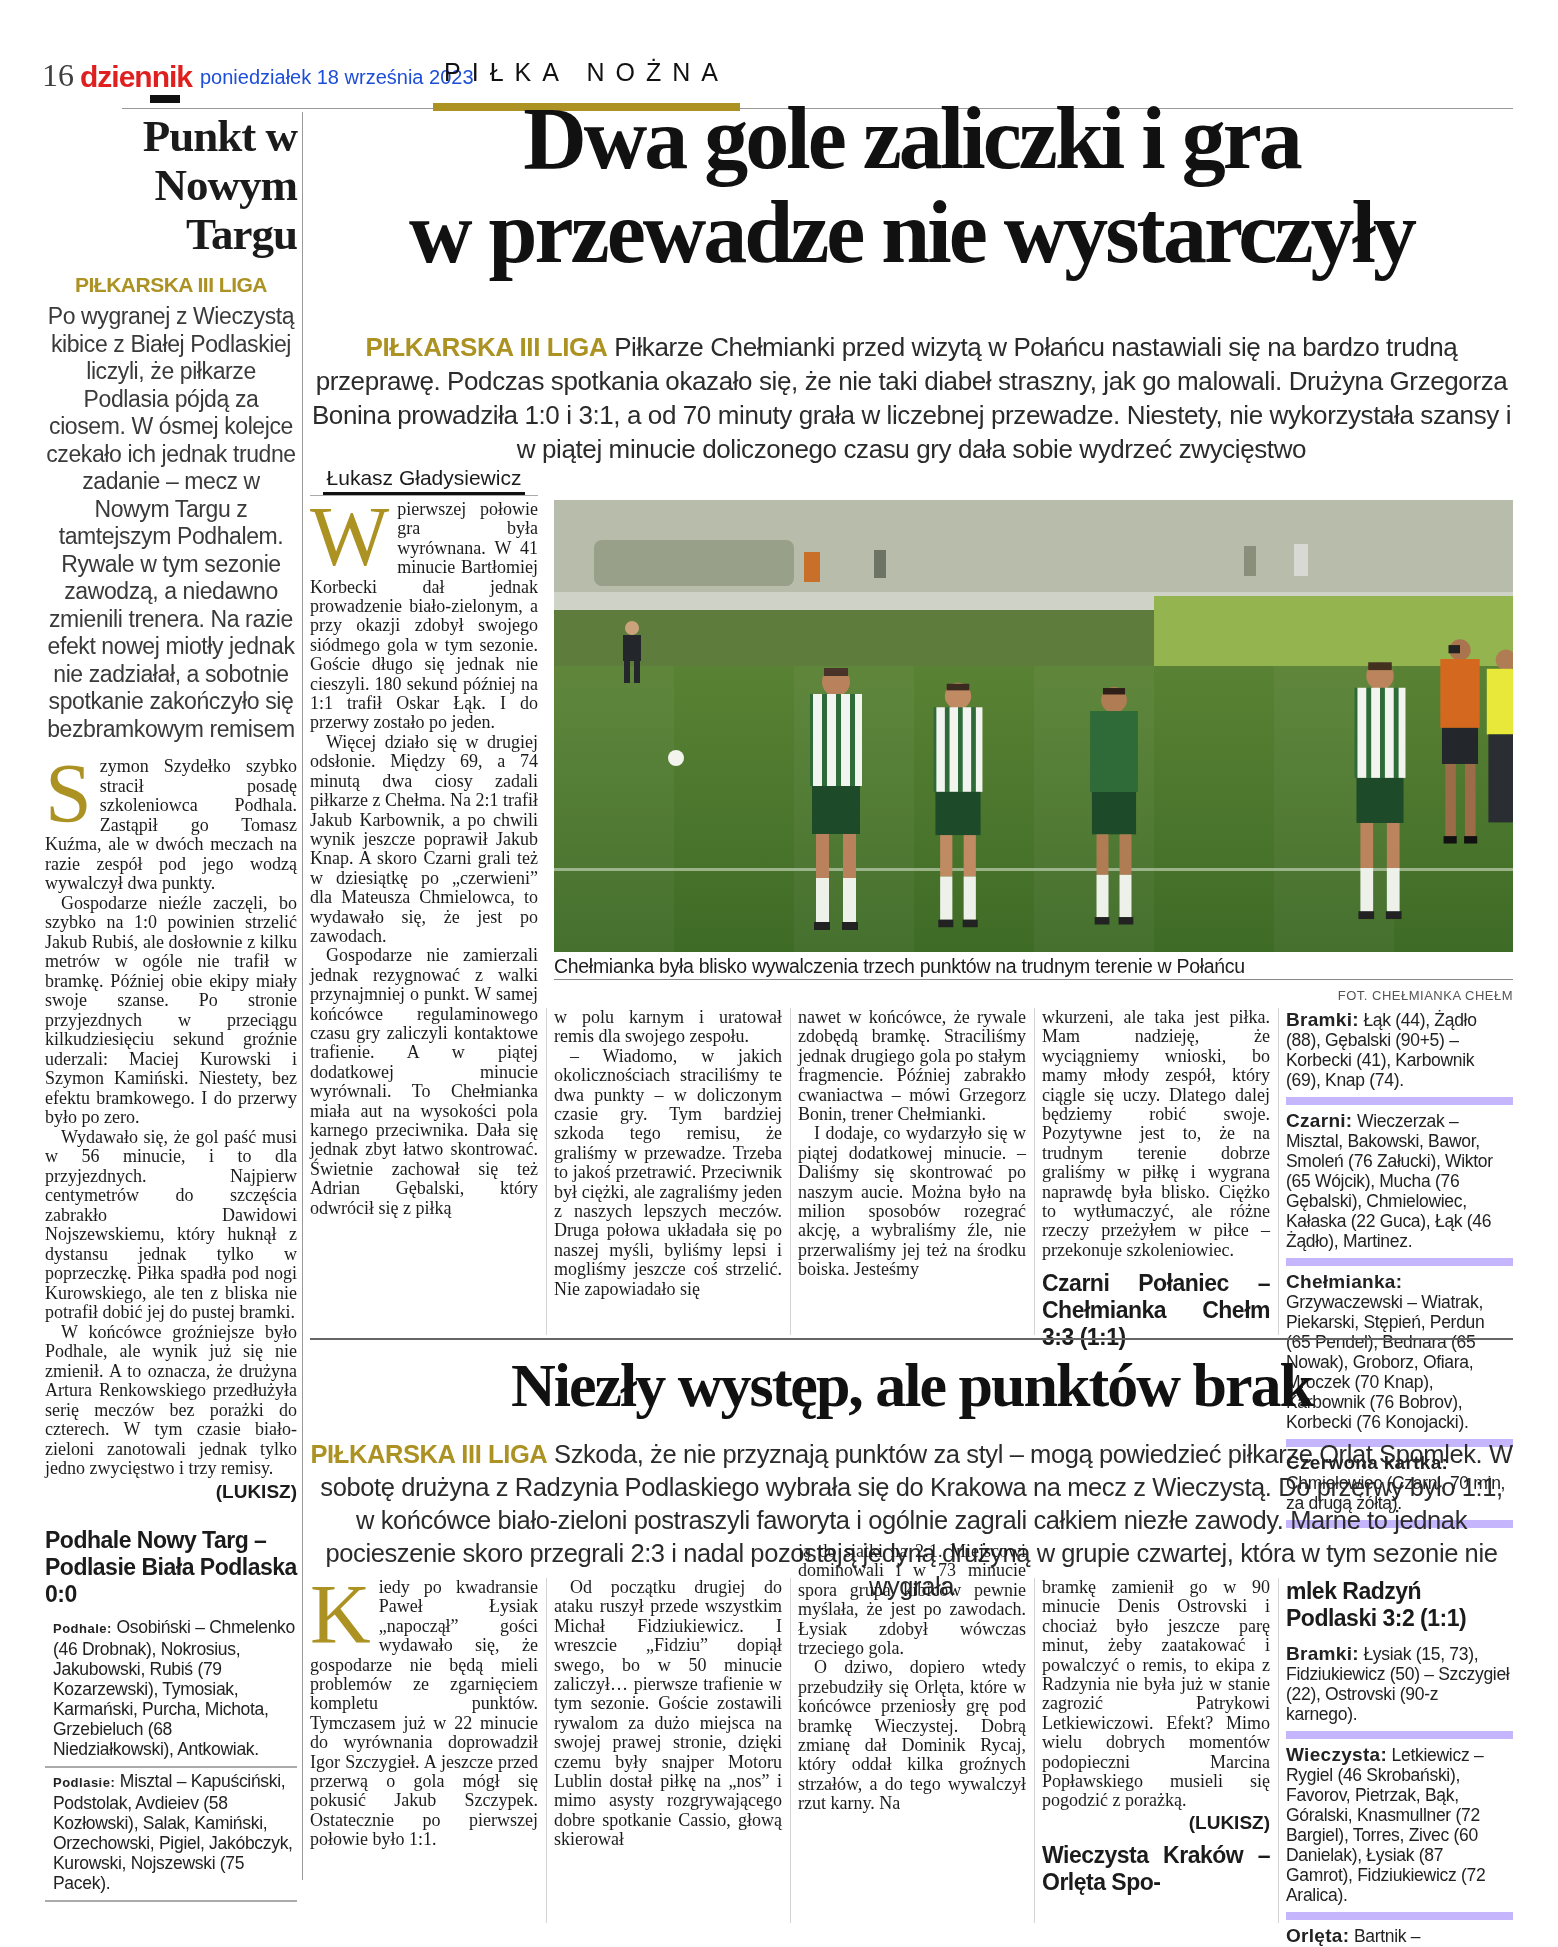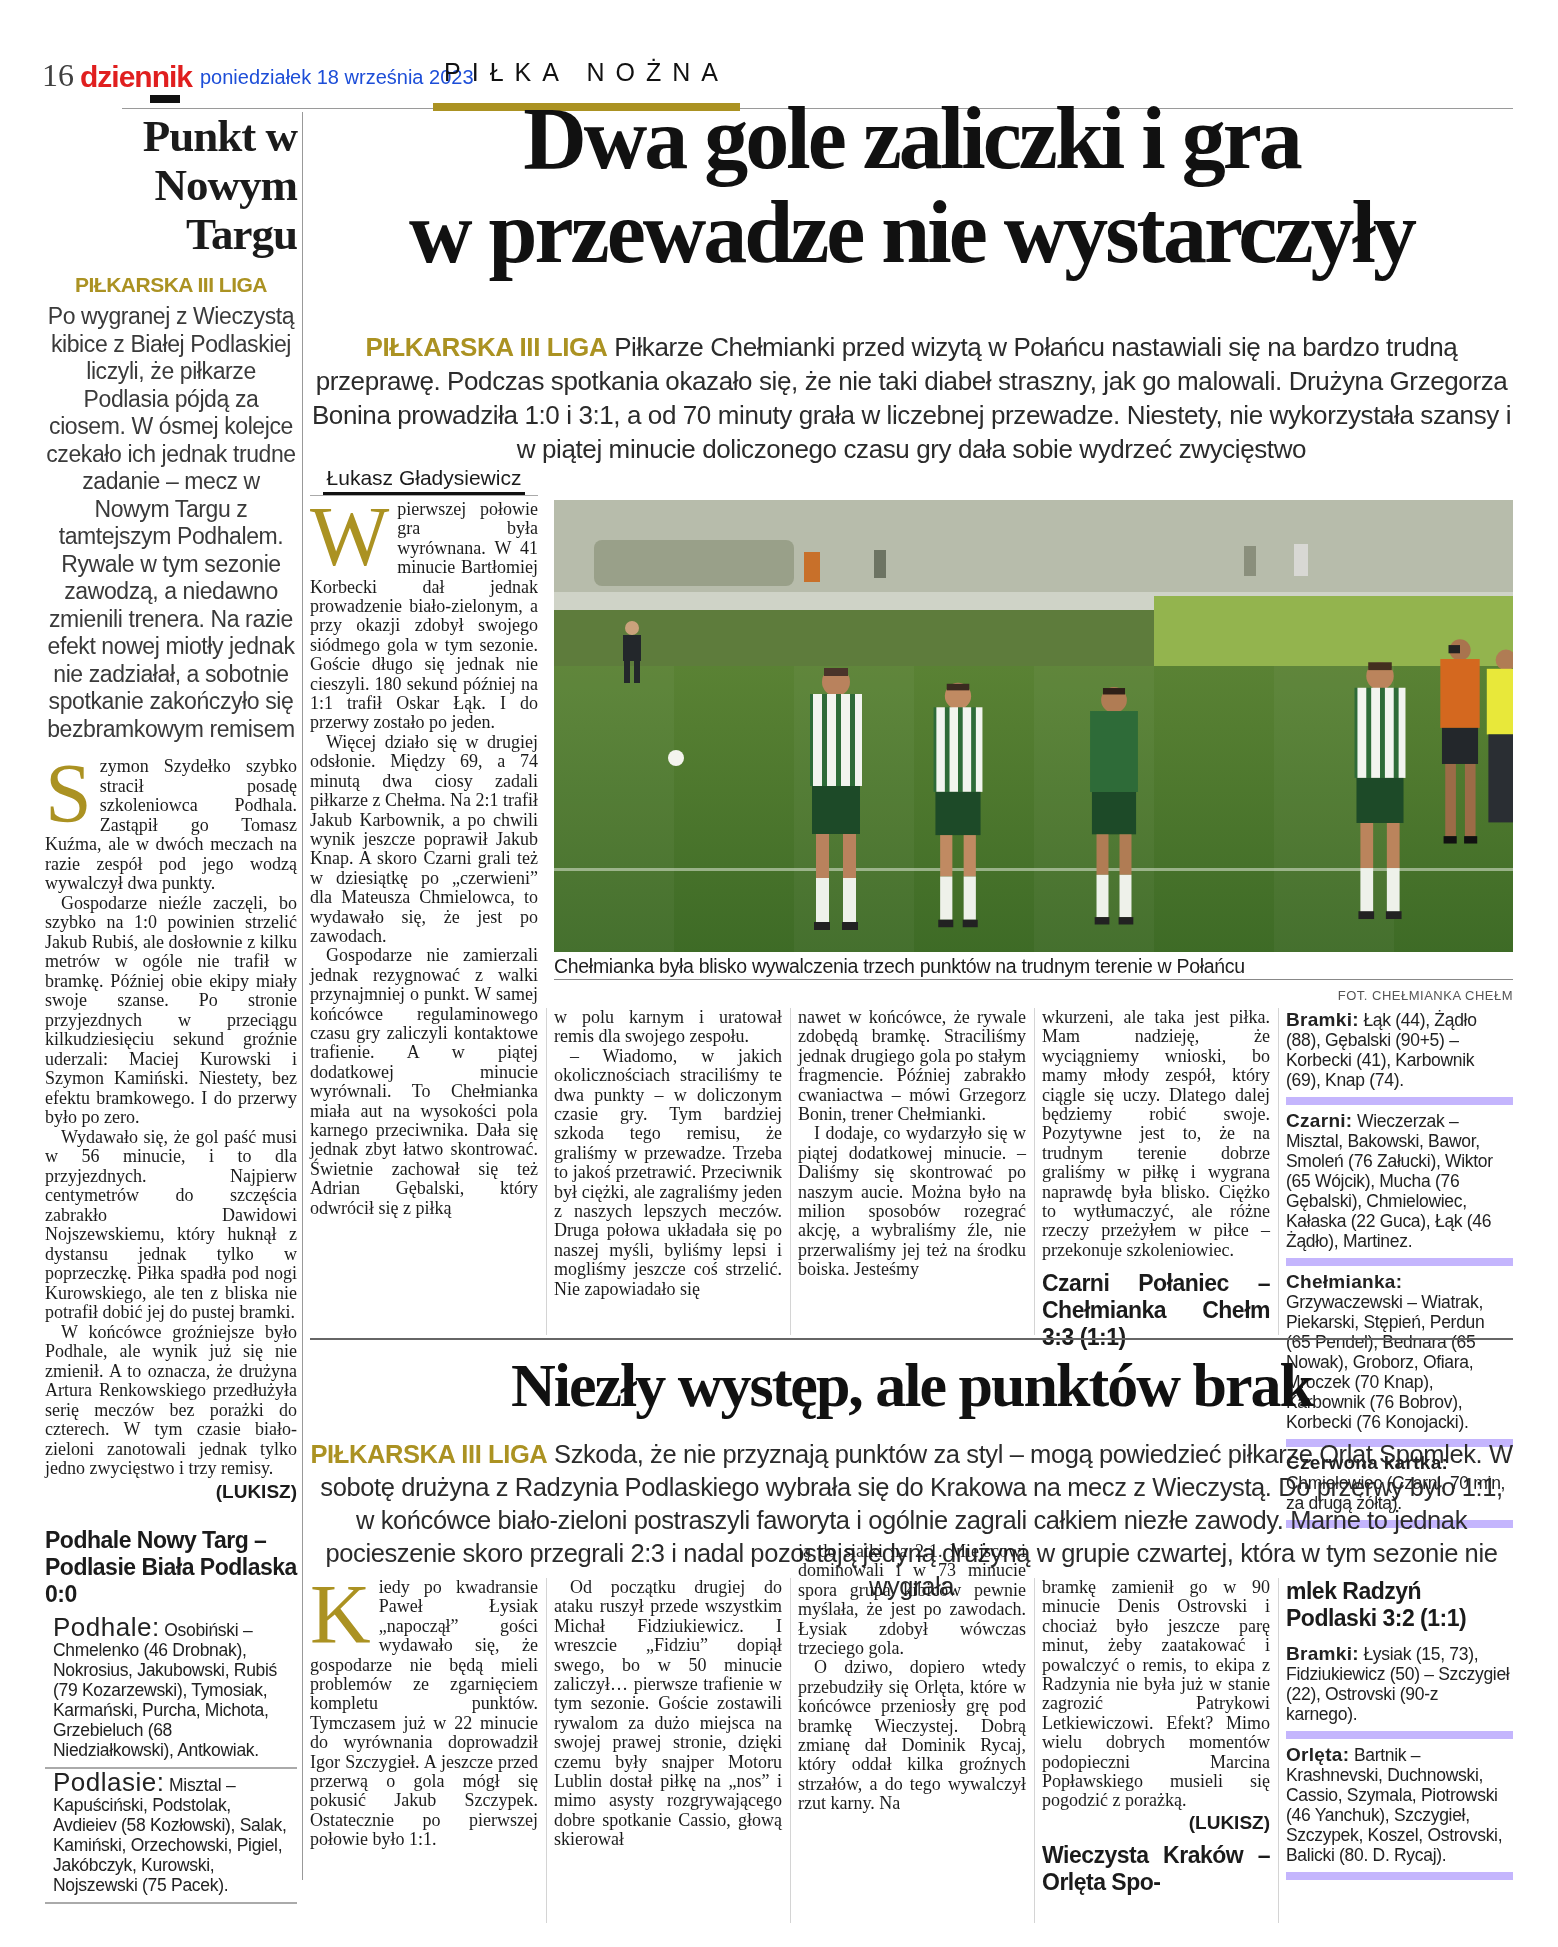--- a/index.html
+++ b/index.html
@@ -26,21 +26,21 @@
   .sb-body p{margin:0;}
   .p-ind{text-indent:16px;}
   .dropcap{float:left;color:#ab9222;font-family:"Liberation Serif",serif;font-size:84px;line-height:66px;
            padding:4px 8px 0 0;}
   .sign{margin-top:2px;text-align:right;font-family:"Liberation Sans",sans-serif;font-weight:bold;font-size:19px;}
   .match-title{margin-top:24px;font-family:"Liberation Sans",sans-serif;font-weight:bold;font-size:23px;
                line-height:27px;letter-spacing:-0.5px;}
   .lineups{margin-top:6px;}
   .lu-block{font-family:"Liberation Sans",sans-serif;font-size:17.5px;line-height:20px;color:#222;
             border-bottom:2px solid #aaa;padding:3px 0 7px 8px;letter-spacing:-0.3px;}
-  .lu-label{font-weight:normal;font-size:26px;letter-spacing:0.5px;}
+  .lu-label{font-weight:bold;font-size:13px;letter-spacing:0.5px;}
   .v-divider{position:absolute;left:302px;top:112px;height:1768px;border-left:1px solid #999;}
   
   .a1-headline{position:absolute;left:310px;top:92px;width:1203px;text-align:center;font-weight:bold;
                font-size:88px;line-height:94px;letter-spacing:-3px;color:#111;margin:0;}
   .lead{position:absolute;left:310px;top:330px;width:1203px;text-align:center;
         font-family:"Liberation Sans",sans-serif;font-size:26px;line-height:34px;color:#2b2b2b;letter-spacing:-0.4px;}
   .kicker{font-weight:bold;color:#ab9222;}
   .byline{position:absolute;left:310px;top:466px;width:228px;text-align:center;border-bottom:1px solid #aaa;
           font-family:"Liberation Sans",sans-serif;font-size:21px;padding-bottom:5px;}
   .byline span{border-bottom:3px solid #111;padding:0 4px 3px 4px;}
@@ -266,20 +266,21 @@
     <p class="p-ind">O dziwo, dopiero wtedy przebudziły się Orlęta, które w końcówce przeniosły grę pod bramkę Wieczystej. Dobrą zmianę dał Dominik Rycaj, który oddał kilka groźnych strzałów, a do tego wywalczył rzut karny. Na</p>
   </div>
   <div class="col d4">
     <p>bramkę zamienił go w 90 minucie Denis Ostrovski i chociaż było jeszcze parę minut, żeby zaatakować i powalczyć o remis, to ekipa z Radzynia nie była już w stanie zagrozić Patrykowi Letkiewiczowi. Efekt? Mimo wielu dobrych momentów podopieczni Marcina Popławskiego musieli się pogodzić z porażką.</p>
     <div class="sign">(LUKISZ)</div>
     <div class="match-title">Wieczysta Kraków – Orlęta Spo-</div>
   </div>
   <div class="stats stats2">
     <div class="match-title">mlek Radzyń Podlaski 3:2 (1:1)</div>
     <div class="st-block"><span class="st-label">Bramki:</span><span> Łysiak (15, 73), Fidziukiewicz (50) – Szczygieł (22), Ostrovski (90-z karnego).</span></div>
+    <div class="st-block"><span class="st-label">Wieczysta:</span><span> Letkiewicz – Rygiel (46 Skrobański), Favorov, Pietrzak, Bąk, Góralski, Knasmullner (72 Bargiel), Torres, Zivec (60 Danielak), Łysiak (87 Gamrot), Fidziukiewicz (72 Aralica).</span></div>
     <div class="st-block"><span class="st-label">Orlęta:</span><span> Bartnik – Krashnevski, Duchnowski, Cassio, Szymala, Piotrowski (46 Yanchuk), Szczygieł, Szczypek, Koszel, Ostrovski, Balicki (80. D. Rycaj).</span></div>
   </div>
 
   <div class="colrule" style="left:546px;top:1578px;height:345px;"></div>
   <div class="colrule" style="left:790px;top:1578px;height:345px;"></div>
   <div class="colrule" style="left:1034px;top:1578px;height:345px;"></div>
   <div class="colrule" style="left:1278px;top:1578px;height:345px;"></div>
 
 </div>
 

